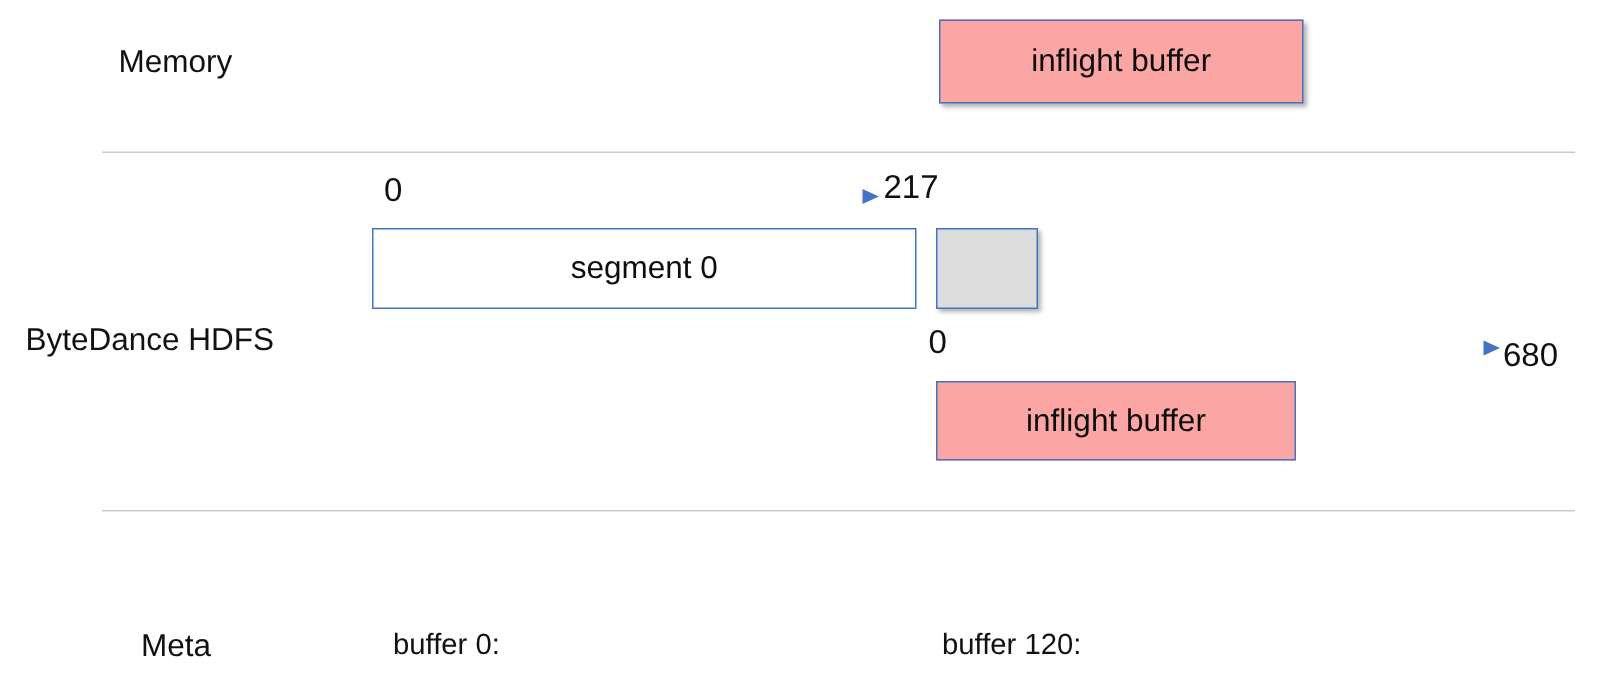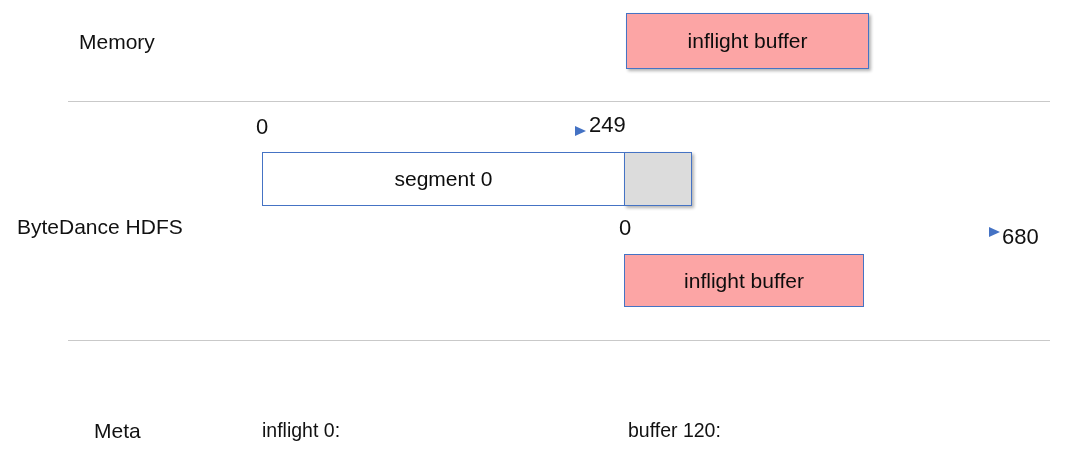--- a/index.html
+++ b/index.html
@@ -65,21 +65,21 @@
   .box.gray  { background: #dcdcdc; }
 
   
   #memory-inflight-buffer {
     left: 626px; top: 13px;
     width: 243px; height: 56px;
   }
 
   
   #hdfs-segment0-box {
-    left: 262px; top: 152px;
+    left: 248px; top: 152px;
     width: 363px; height: 54px;
     box-shadow: none;
   }
   #hdfs-segment0-tail {
     left: 624px; top: 152px;
     width: 68px; height: 54px;
   }
 
   
   #hdfs-inflight-buffer {
@@ -156,21 +156,21 @@
     <span>inflight buffer</span>
   </div>
 
   <div class="axis-num" id="axis-0-left">0</div>
 
   <div class="arrow-wrap" id="arrow-512">
     <div class="arrow-line"></div>
     <div class="arrow-head"></div>
   </div>
 
-  <div class="axis-num" id="axis-512">249</div>
+  <div class="axis-num" id="axis-512">217</div>
 
   <div class="box white" id="hdfs-segment0-box">
     <span>segment 0</span>
   </div>
 
   <div class="box gray" id="hdfs-segment0-tail">
     <span></span>
   </div>
 
   <div class="axis-num" id="axis-0-right">0</div>
@@ -181,21 +181,21 @@
   </div>
 
   <div class="axis-num" id="axis-680">680</div>
 
   <div class="box blue" id="hdfs-inflight-buffer">
     <span>inflight buffer</span>
   </div>
 
 
   <div class="meta-block" id="meta-segment0">
-    <div>inflight 0:</div>
+    <div>buffer 0:</div>
     
   </div>
 
   <div class="meta-block" id="meta-segment1">
     <div>buffer 120:</div>
     
   </div>
 
 </div>
 

